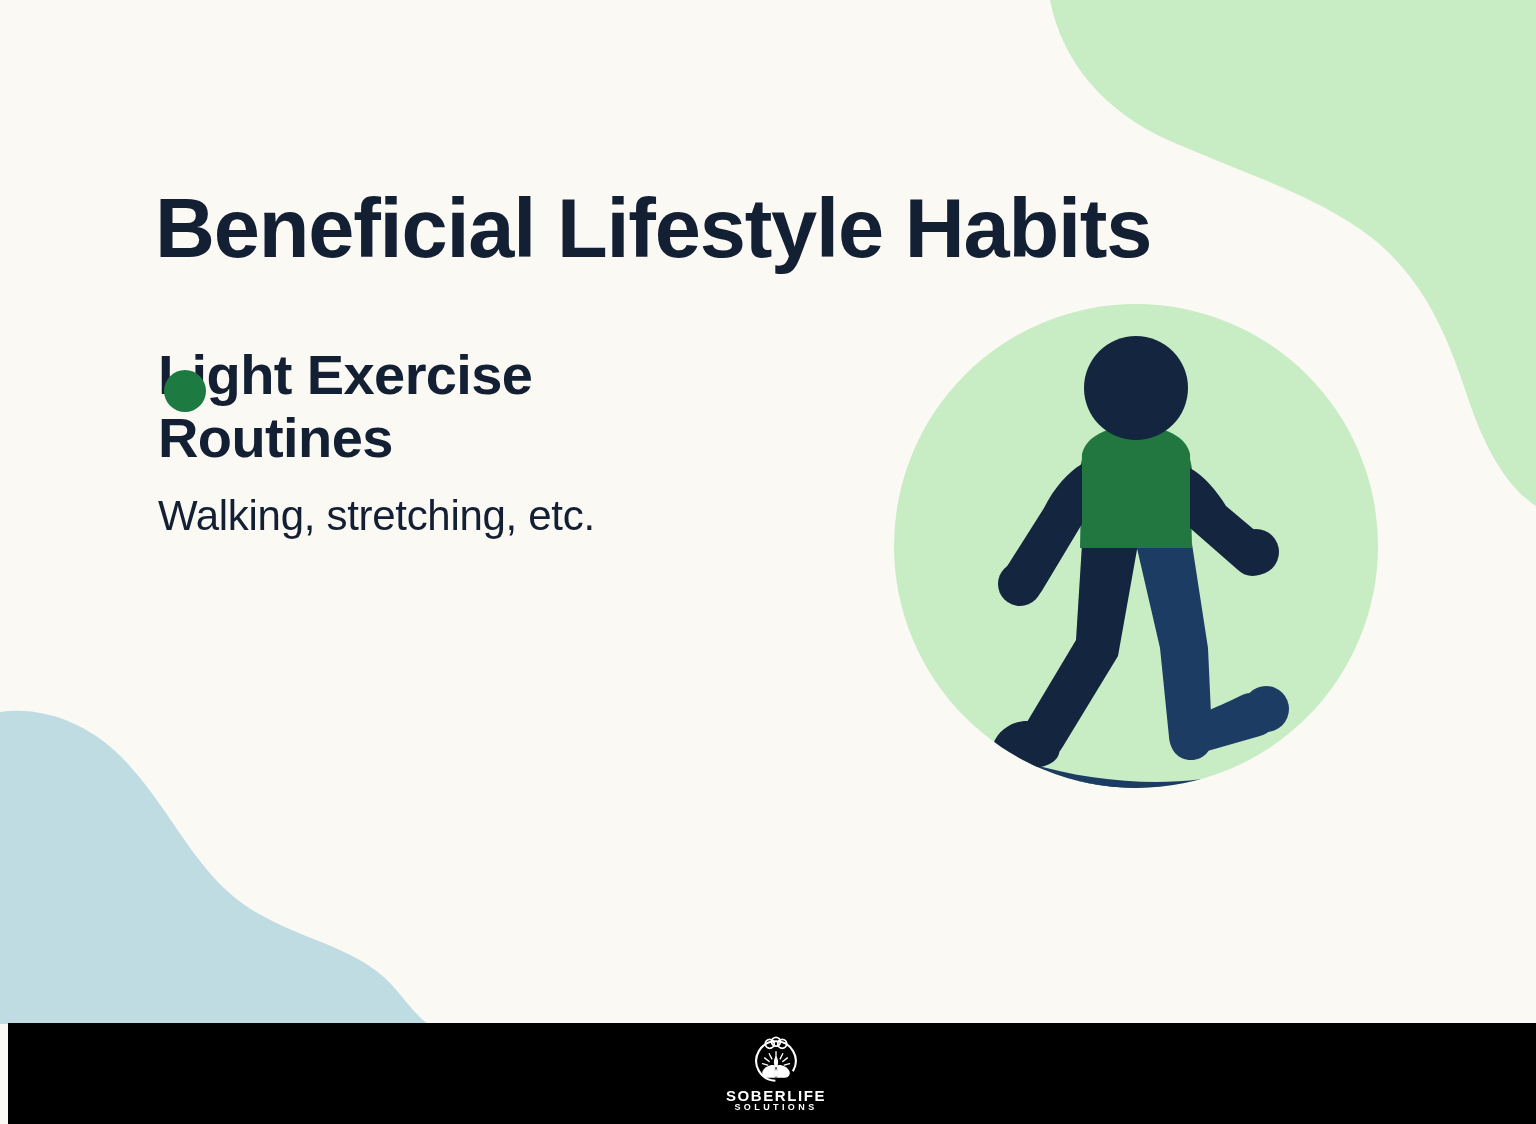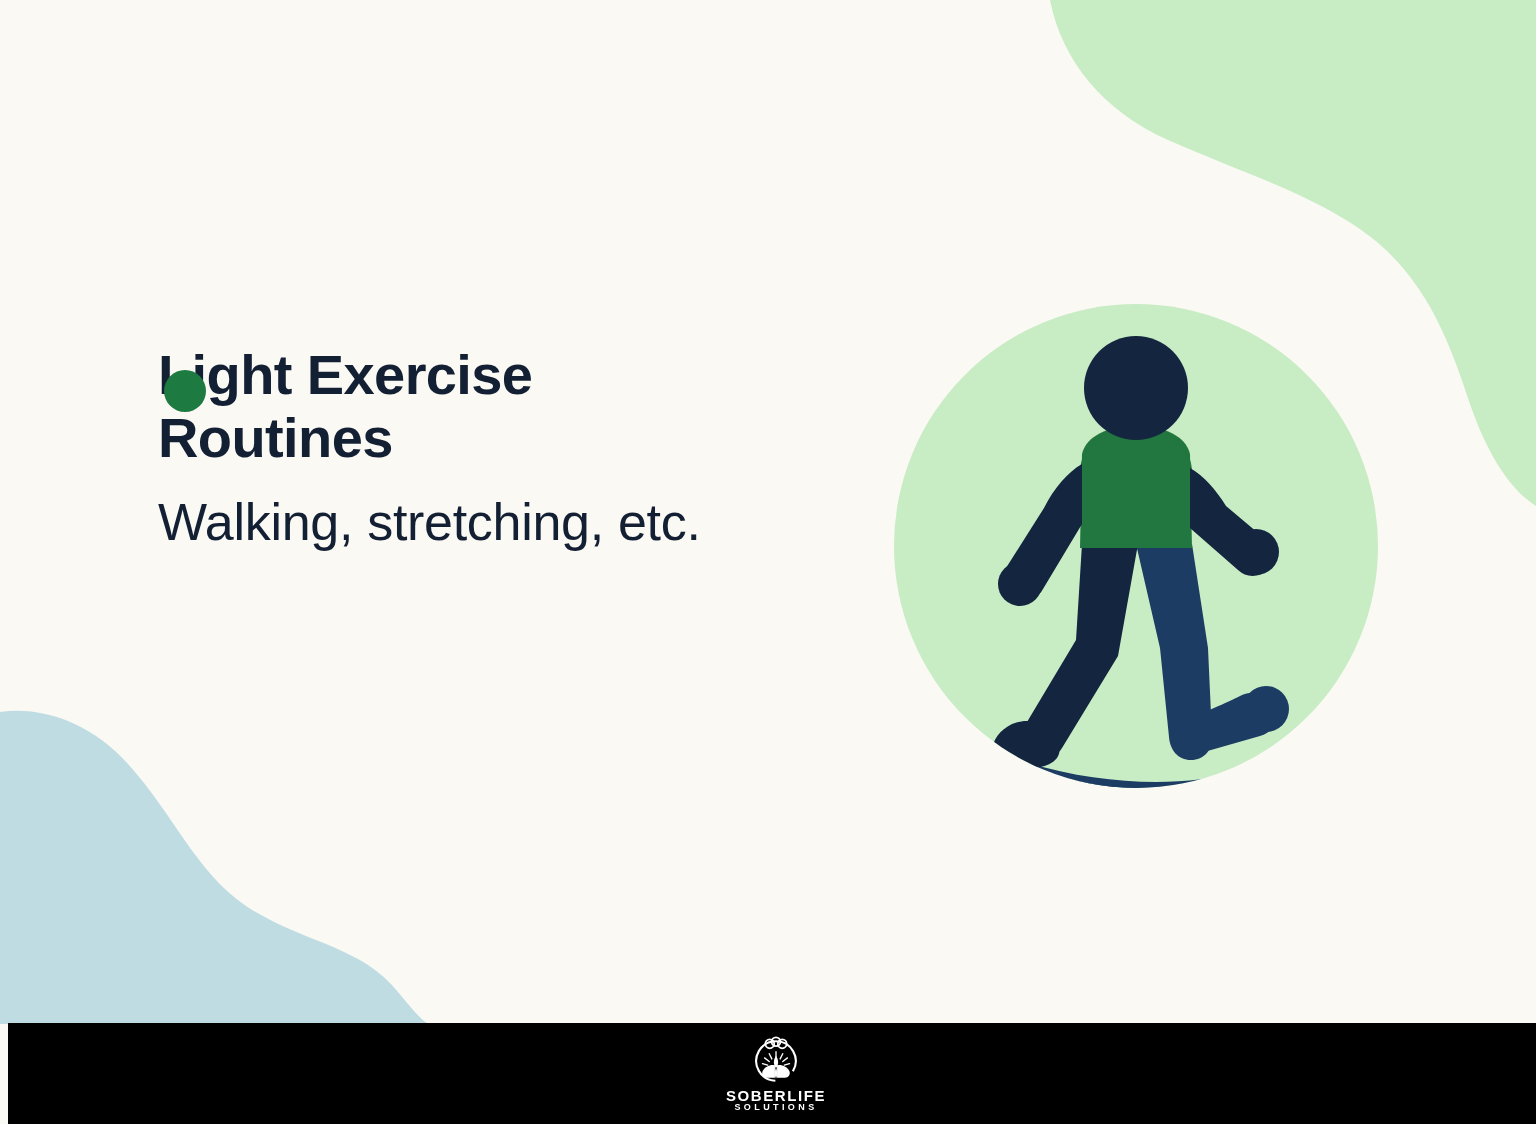--- a/index.html
+++ b/index.html
@@ -68,21 +68,21 @@
     font-size: 56px;
     line-height: 1.12;
     font-weight: 700;
     letter-spacing: -0.6px;
     color: #131f33;
     margin: 0;
     max-width: 520px;
   }
   .bullet-sub {
     margin: 22px 0 0 0;
-    font-size: 52px;
+    font-size: 42px;
     line-height: 1.2;
     font-weight: 400;
     letter-spacing: -0.3px;
     color: #131f33;
     white-space: nowrap;
   }
 
   
   .illustration {
     position: absolute;
@@ -135,20 +135,21 @@
 
     <path d="M1050,0 C1062,62 1105,112 1168,140 C1250,176 1318,196 1372,238
              C1430,284 1452,350 1470,404 C1490,462 1514,492 1536,506
              L1536,0 Z" fill="#c8ecc4"></path>
 
     <path d="M0,712 C44,706 92,724 128,764 C172,812 196,872 246,906
              C300,942 362,946 398,992 C424,1024 428,1024 430,1024
              L0,1024 Z" fill="#bfdce3"></path>
   </svg>
 
+  <h1 class="title">Beneficial Lifestyle Habits</h1>
 
   <div class="bullet-row">
     <span class="bullet-dot"></span>
     <div class="bullet-body">
       <div class="bullet-heading">Light Exercise Routines</div>
       <div class="bullet-sub">Walking, stretching, etc.</div>
     </div>
   </div>
 
   <svg class="illustration" viewBox="0 0 500 500" aria-hidden="true">

